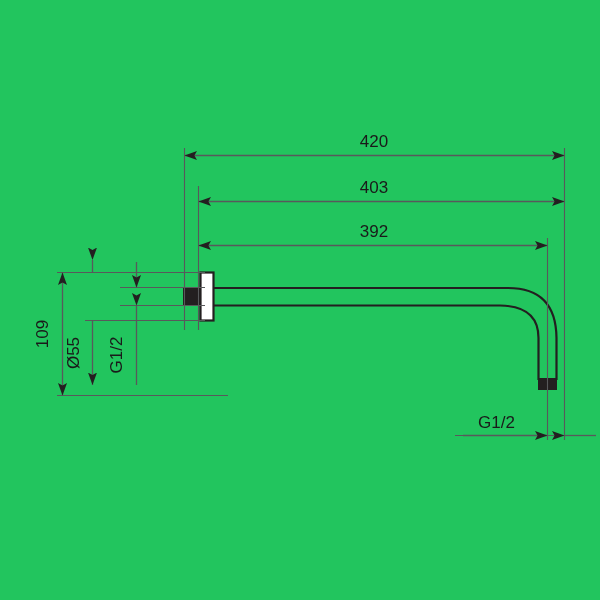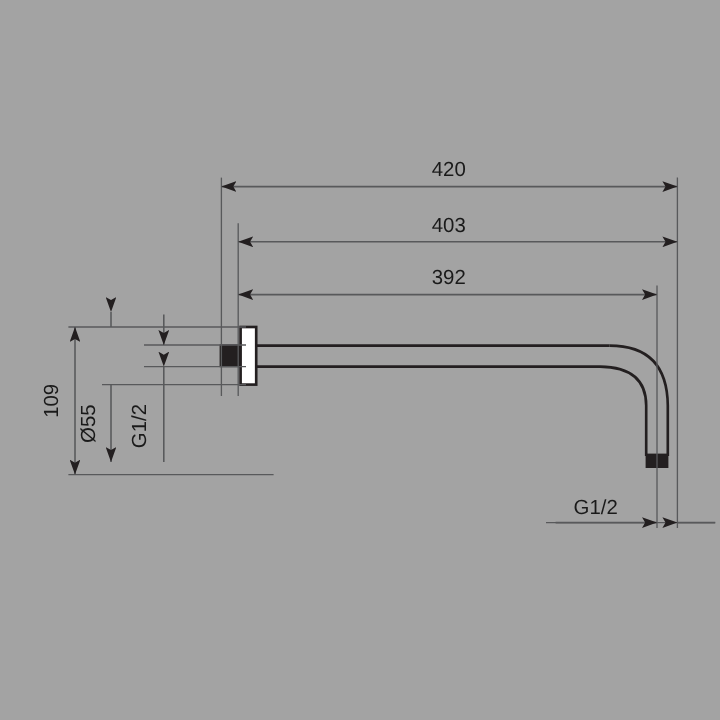--- a/index.html
+++ b/index.html
@@ -4,21 +4,21 @@
 <style>
   html, body {
     margin: 0;
     padding: 0;
     background: #ffffff;
   }
   #drawing-root {
     position: relative;
     width: 600px;
     height: 600px;
-    background: #a3a3a3;
+    background: #22c55e;
     font-family: "Liberation Sans", sans-serif;
     overflow: hidden;
   }
   #drawing-svg {
     position: absolute;
     top: 0;
     left: 0;
     width: 600px;
     height: 600px;
   }

